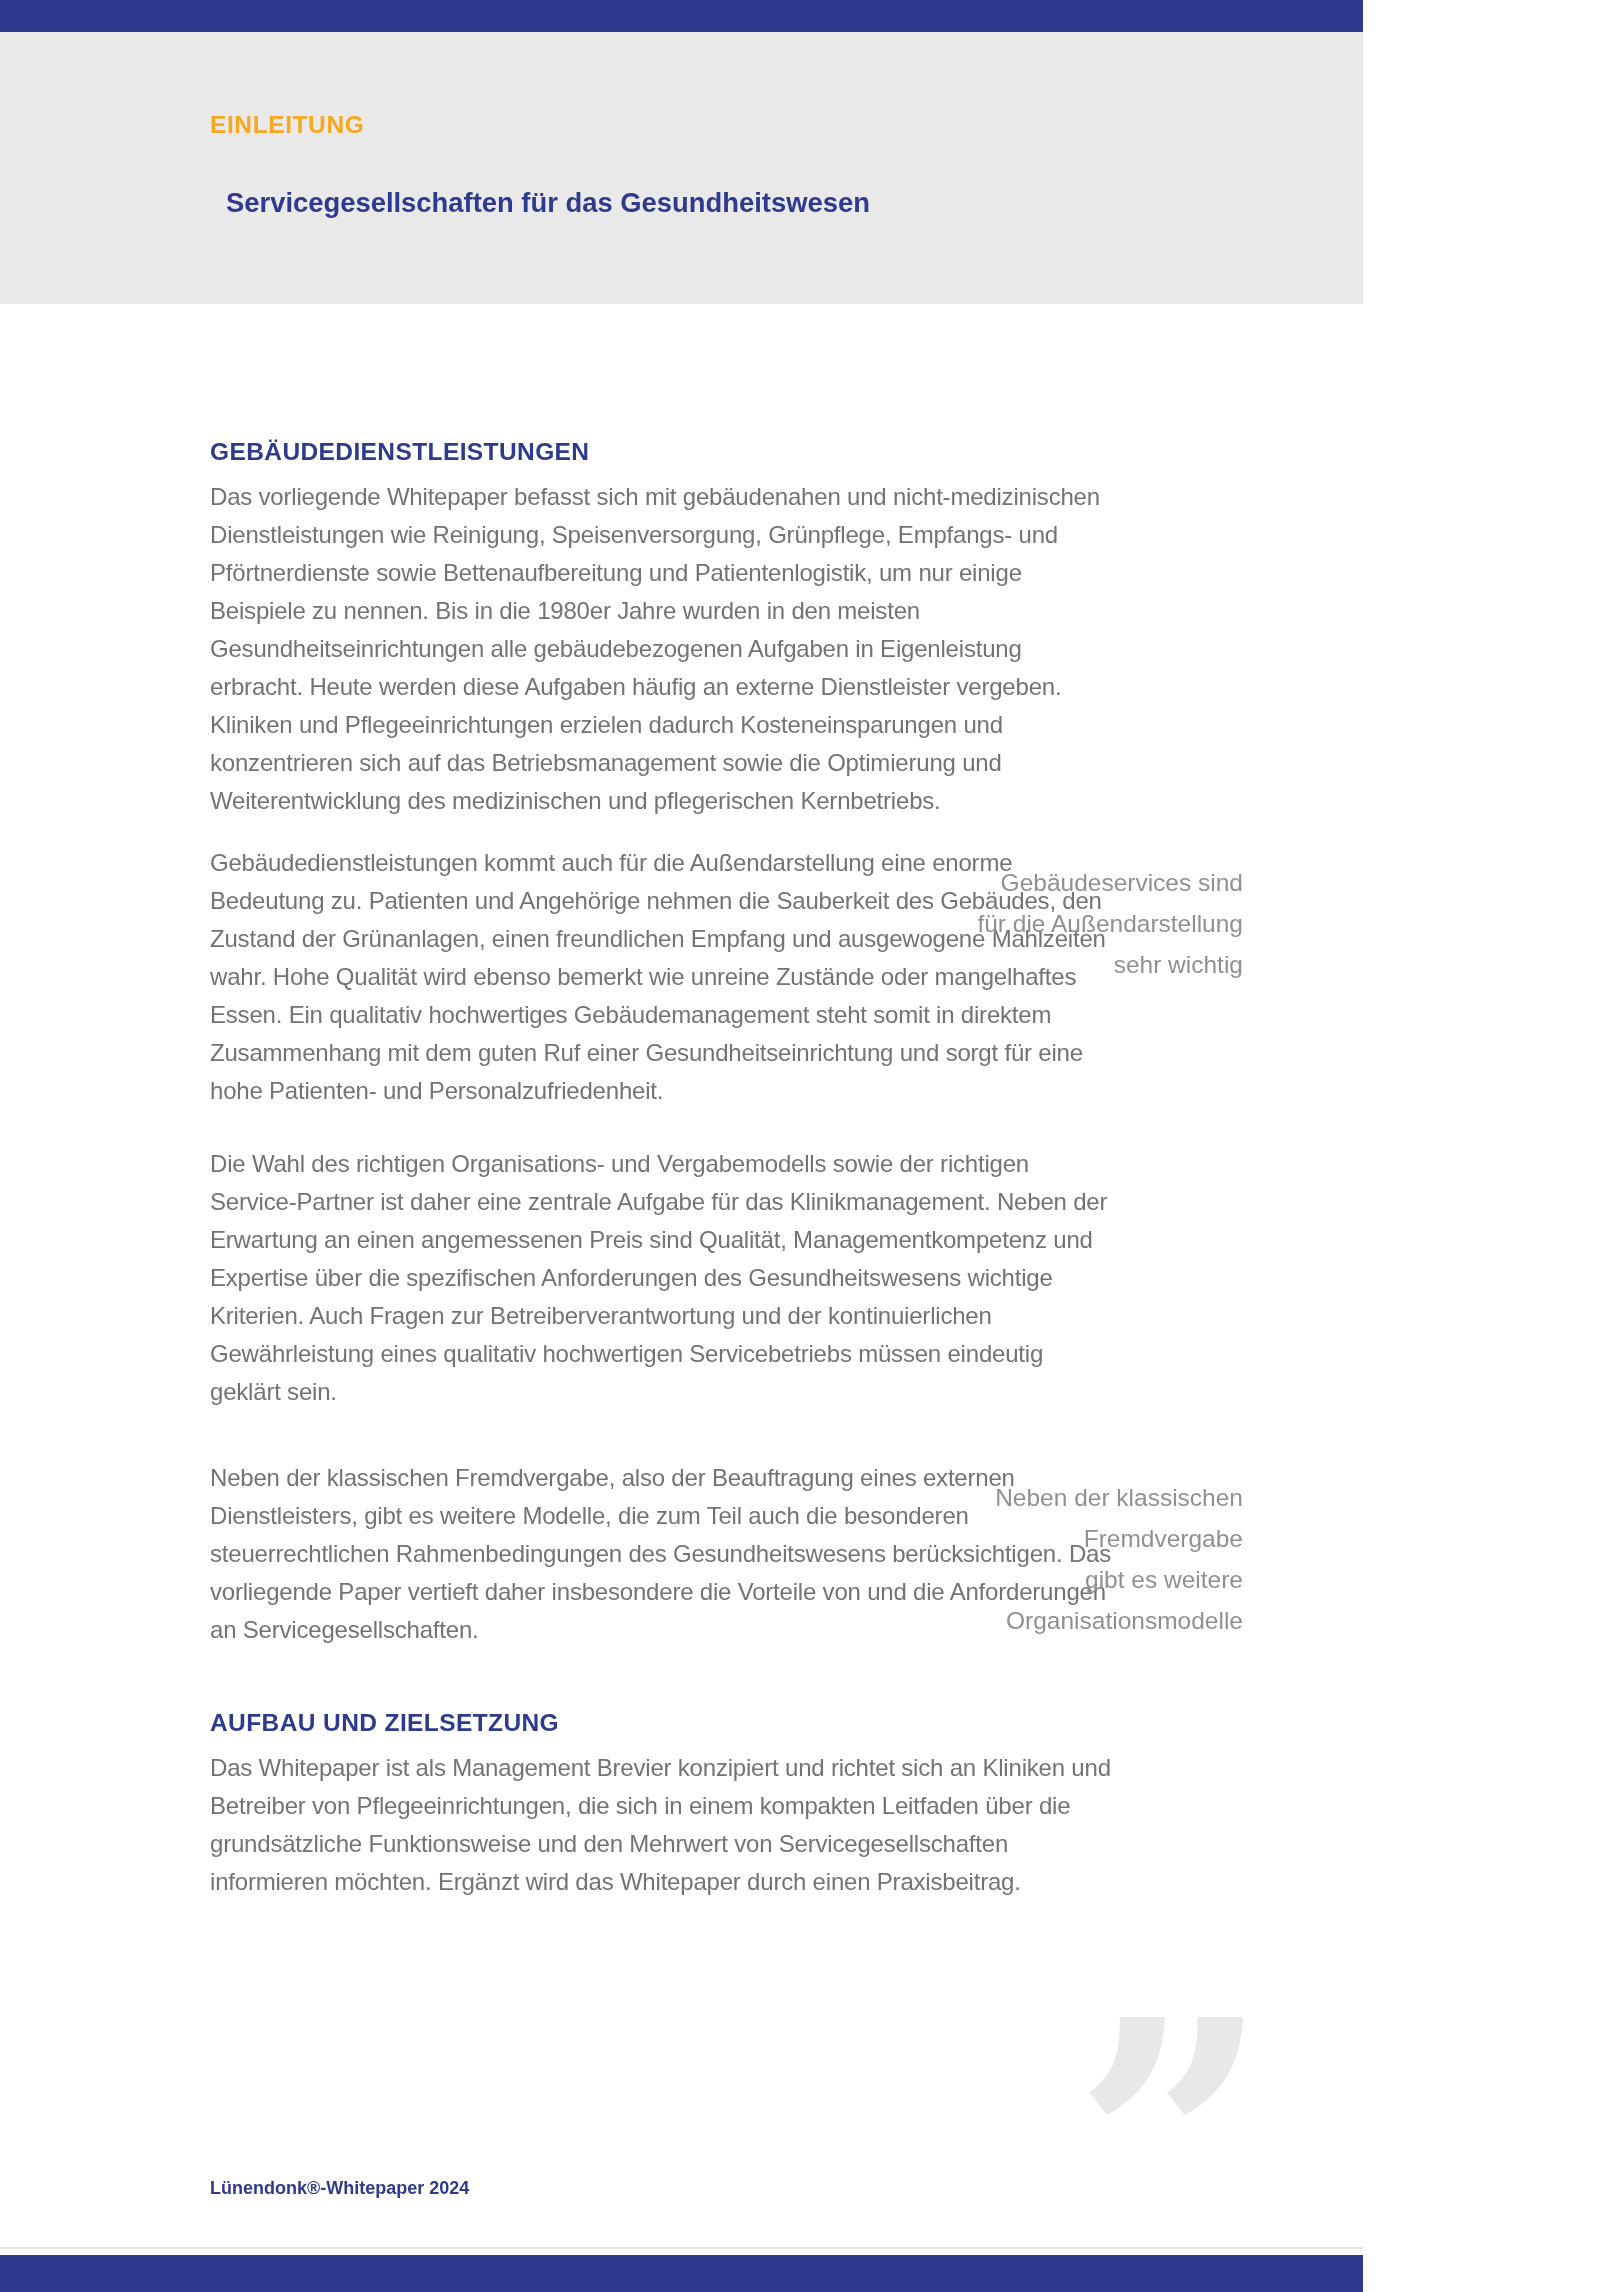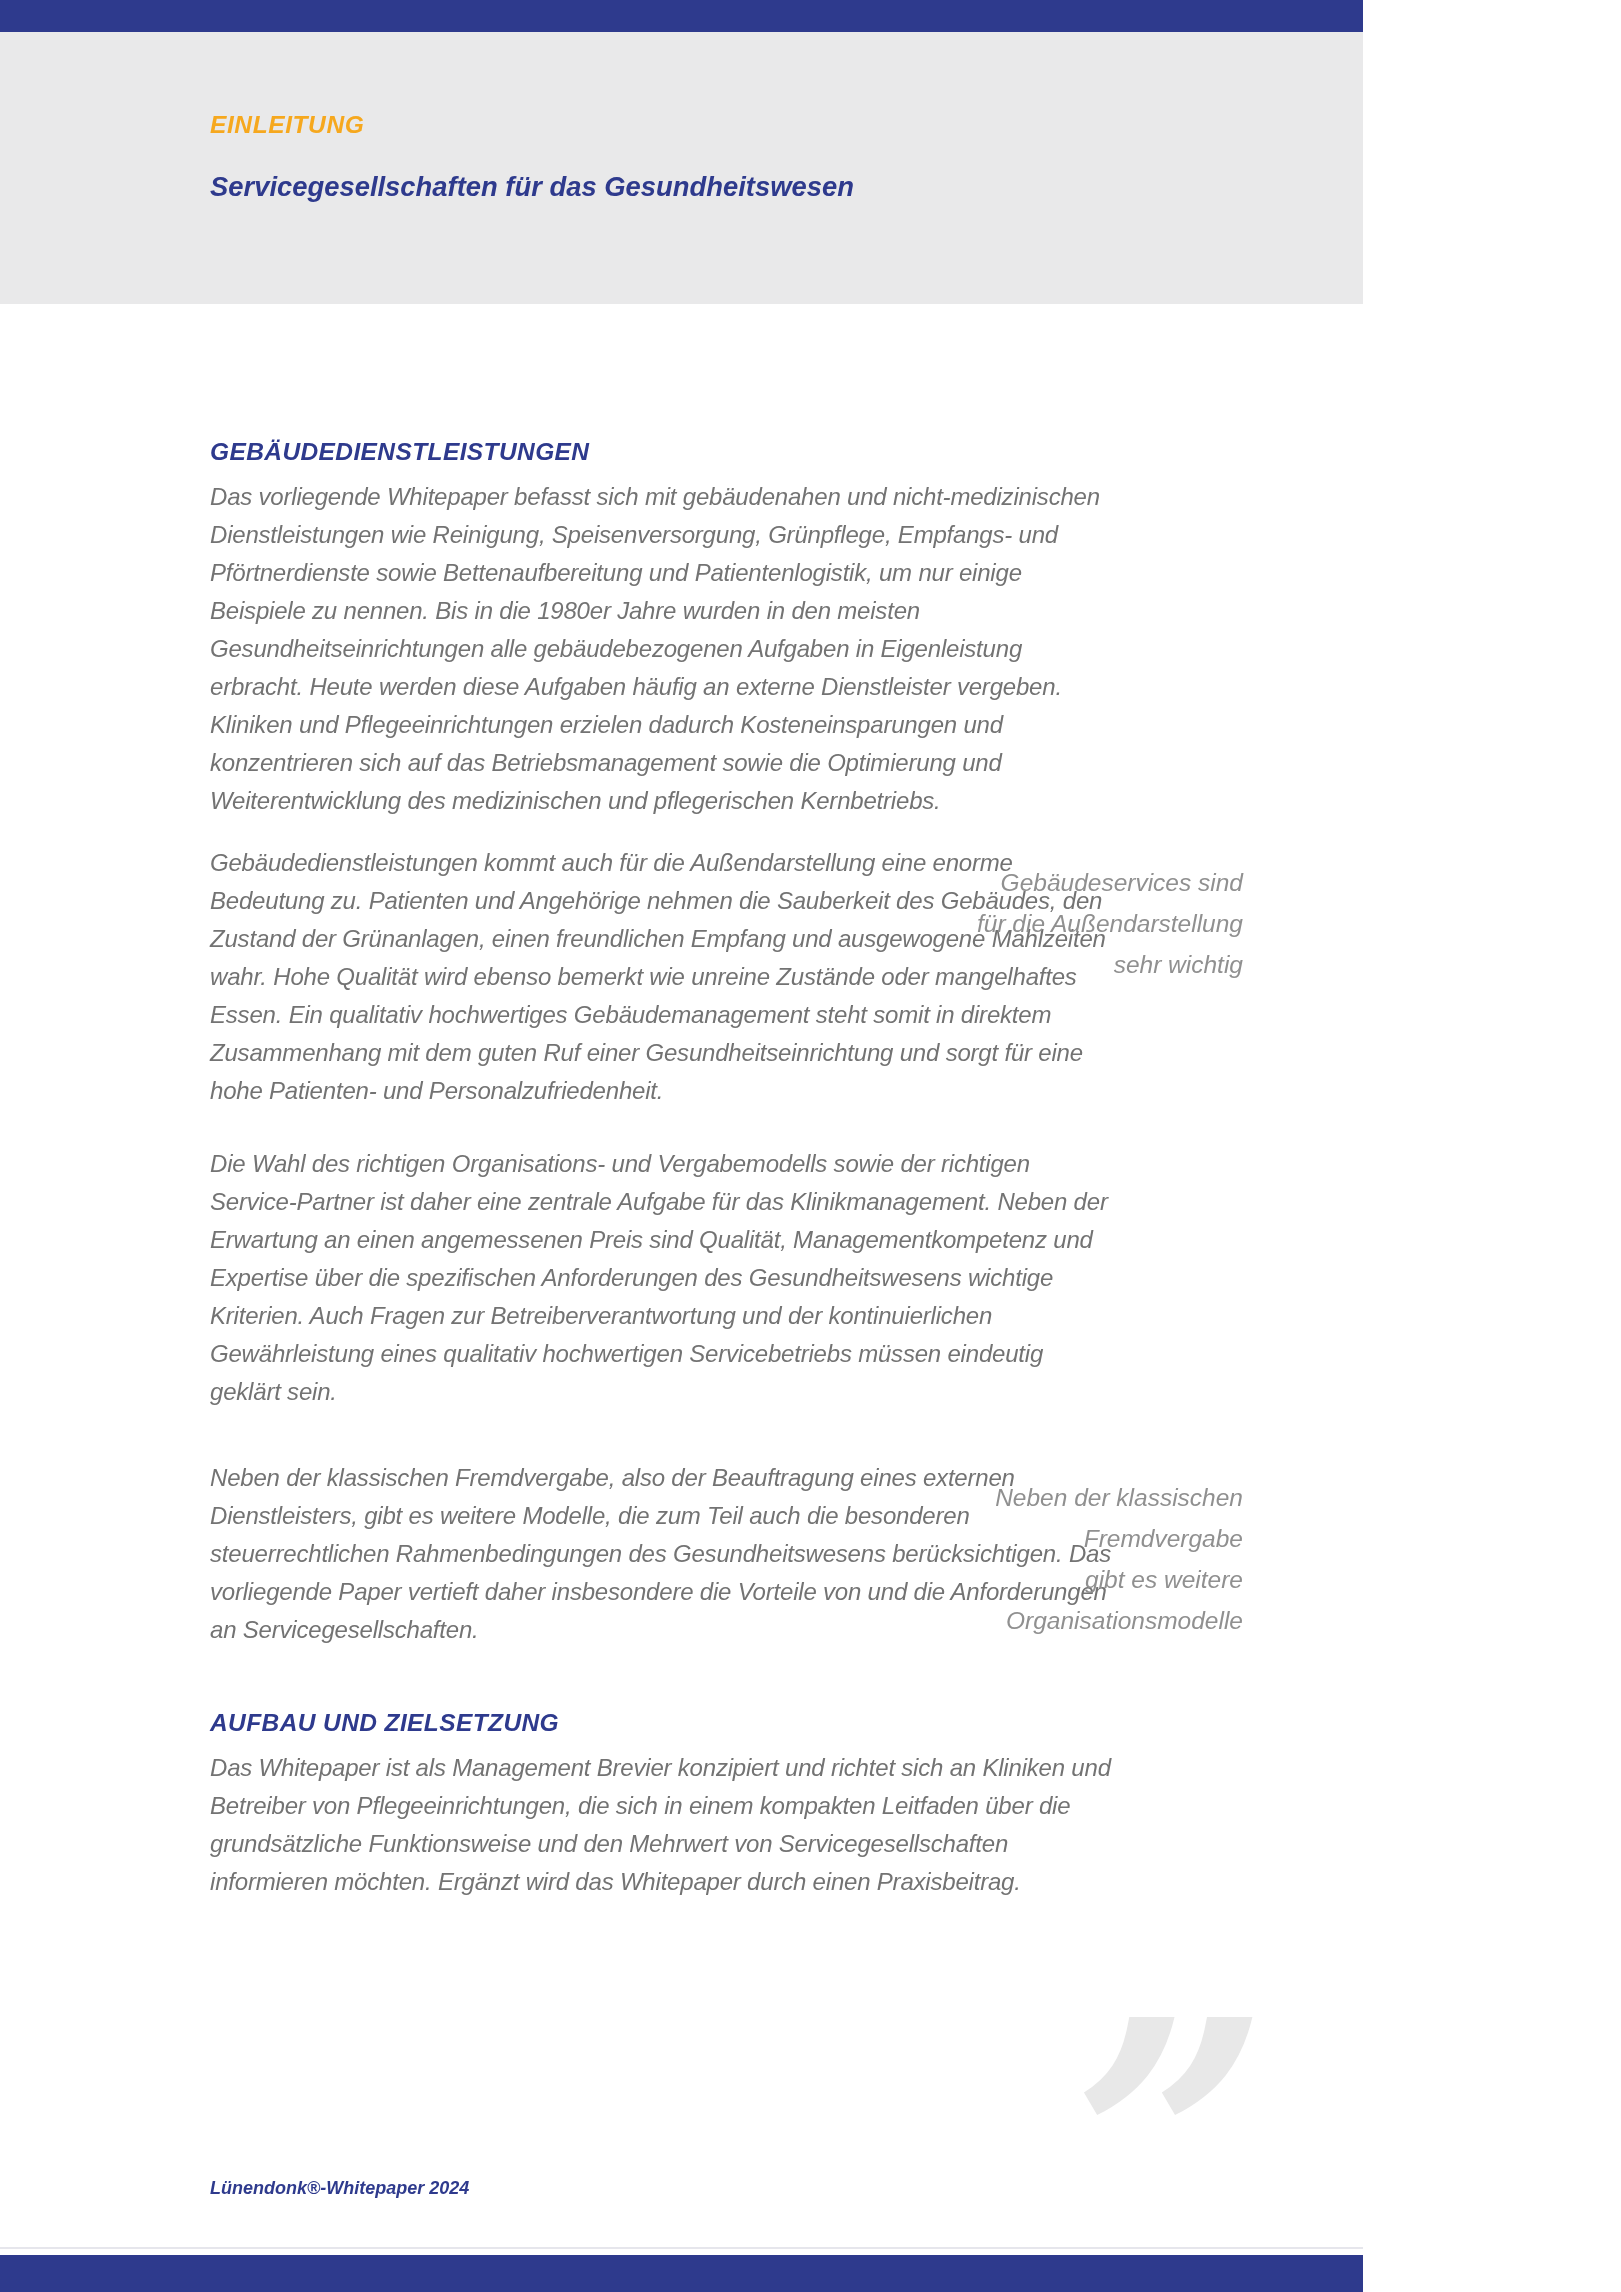--- a/index.html
+++ b/index.html
@@ -2,21 +2,20 @@
 <html><head>
 <meta charset="utf-8">
 <style>
   html,body { margin:0; padding:0; background:#ffffff; }
   .page {
     position:relative;
     width:1363px; height:2293px;
     background:#ffffff;
     font-family:"Liberation Sans", sans-serif;
     overflow:hidden;
-    font-style:italic;
   }
   .top-bar {
     position:absolute; top:0; left:0; width:100%; height:32px;
     background:#2e3a8d;
   }
   .header-band {
     position:absolute; top:32px; left:0; width:100%; height:272px;
     background:#e9e9ea;
   }
   .kicker {
@@ -92,21 +91,21 @@
 <body>
 
 <div class="page">
 
   <div class="top-bar"></div>
 
   <div class="header-band"></div>
 
   <div class="kicker">EINLEITUNG</div>
 
-  <h1 class="page-title" style="margin:0;">Servicegesellschaften für das Gesundheitswesen</h1>
+  <h1 class="page-title" style="margin:16px;">Servicegesellschaften für das Gesundheitswesen</h1>
 
   <h2 class="sec-heading h1" style="margin:0;">GEBÄUDEDIENSTLEISTUNGEN</h2>
 
   <p class="body-par p1">Das vorliegende Whitepaper befasst sich mit gebäudenahen und nicht-medizinischen Dienstleistungen wie Reinigung, Speisenversorgung, Grünpflege, Empfangs- und Pförtnerdienste sowie Bettenaufbereitung und Patientenlogistik, um nur einige Beispiele zu nennen. Bis in die 1980er Jahre wurden in den meisten Gesundheitseinrichtungen alle gebäudebezogenen Aufgaben in Eigenleistung erbracht. Heute werden diese Aufgaben häufig an externe Dienstleister vergeben. Kliniken und Pflegeeinrichtungen erzielen dadurch Kosteneinsparungen und konzentrieren sich auf das Betriebsmanagement sowie die Optimierung und Weiterentwicklung des medizinischen und pflegerischen Kernbetriebs.</p>
 
   <p class="body-par p2">Gebäudedienstleistungen kommt auch für die Außendarstellung eine enorme Bedeutung zu. Patienten und Angehörige nehmen die Sauberkeit des Gebäudes, den Zustand der Grünanlagen, einen freundlichen Empfang und ausgewogene Mahlzeiten wahr. Hohe Qualität wird ebenso bemerkt wie unreine Zustände oder mangelhaftes Essen. Ein qualitativ hochwertiges Gebäudemanagement steht somit in direktem Zusammenhang mit dem guten Ruf einer Gesundheitseinrichtung und sorgt für eine hohe Patienten- und Personalzufriedenheit.</p>
 
   <p class="body-par p3">Die Wahl des richtigen Organisations- und Vergabemodells sowie der richtigen Service-Partner ist daher eine zentrale Aufgabe für das Klinikmanagement. Neben der Erwartung an einen angemessenen Preis sind Qualität, Managementkompetenz und Expertise über die spezifischen Anforderungen des Gesundheitswesens wichtige Kriterien. Auch Fragen zur Betreiberverantwortung und der kontinuierlichen Gewährleistung eines qualitativ hochwertigen Servicebetriebs müssen eindeutig geklärt sein.</p>
 
   <p class="body-par p4">Neben der klassischen Fremdvergabe, also der Beauftragung eines externen Dienstleisters, gibt es weitere Modelle, die zum Teil auch die besonderen steuerrechtlichen Rahmenbedingungen des Gesundheitswesens berücksichtigen. Das vorliegende Paper vertieft daher insbesondere die Vorteile von und die Anforderungen an Servicegesellschaften.</p>

